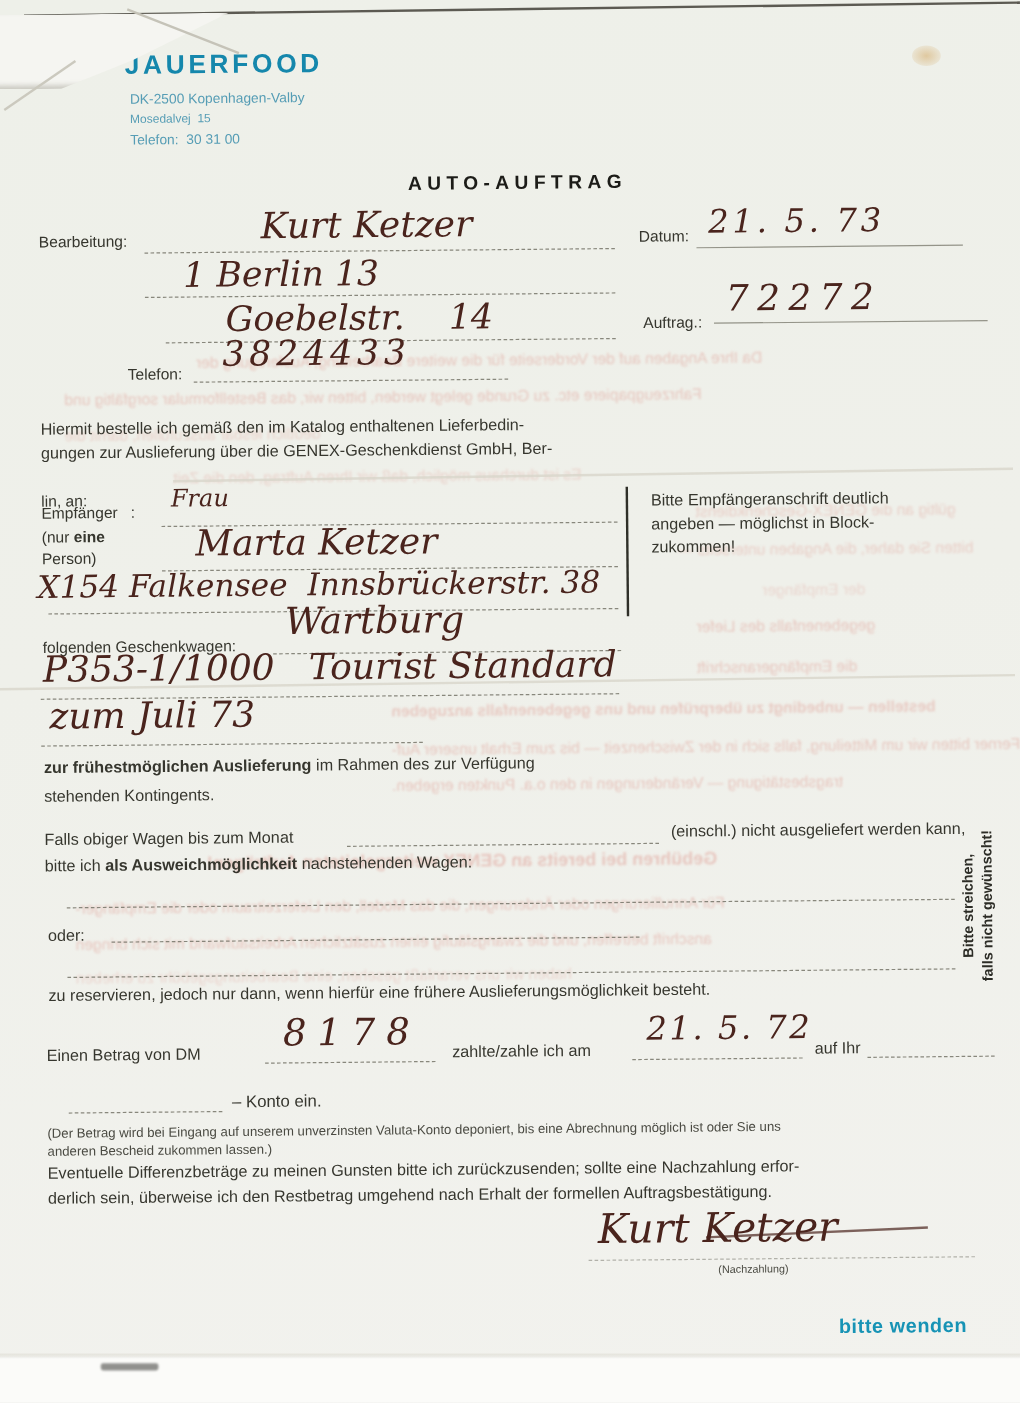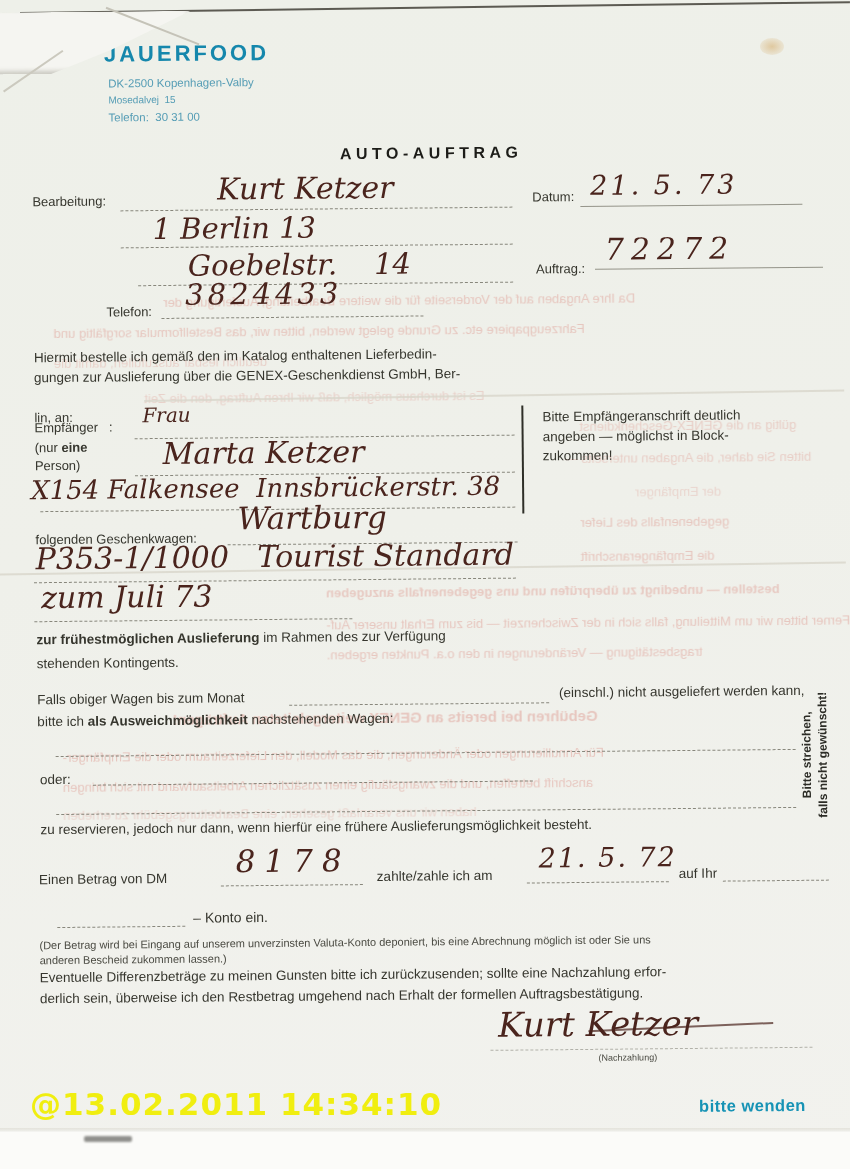--- a/index.html
+++ b/index.html
@@ -158,15 +158,14 @@
     <div class="lbl" style="left:40px;top:991px;font-size:13.5px">derlich sein, überweise ich den Restbetrag umgehend nach Erhalt der formellen Auftragsbestätigung.</div>
 
     <div class="hw" style="left:498px;top:1012px;font-size:34px">Kurt Ketzer</div>
     <div class="flourish"></div>
     <div class="ul dsh" style="left:490px;top:1052px;width:322px;opacity:.6"></div>
     <div class="fine" style="left:598px;top:1056px;font-size:9px">(Nachzahlung)</div>
 
     <div class="lbl" style="left:698px;top:1103px;font-size:16.5px;font-weight:bold;color:#1793b5;letter-spacing:.5px">bitte wenden</div>
   </div>
 
-  <div style="position:absolute;left:30px;top:1086px;font-family:'DejaVu Sans',sans-serif;font-size:31px;font-weight:bold;color:#f0ee10;letter-spacing:1px;white-space:pre">@13.02.2011 14:34:10</div>
   <div class="smudge"></div>
 </div>
 
 </body></html>

